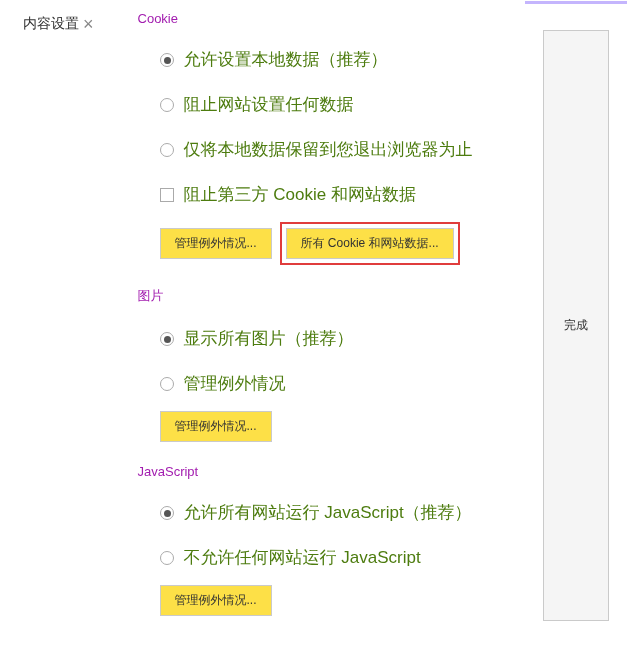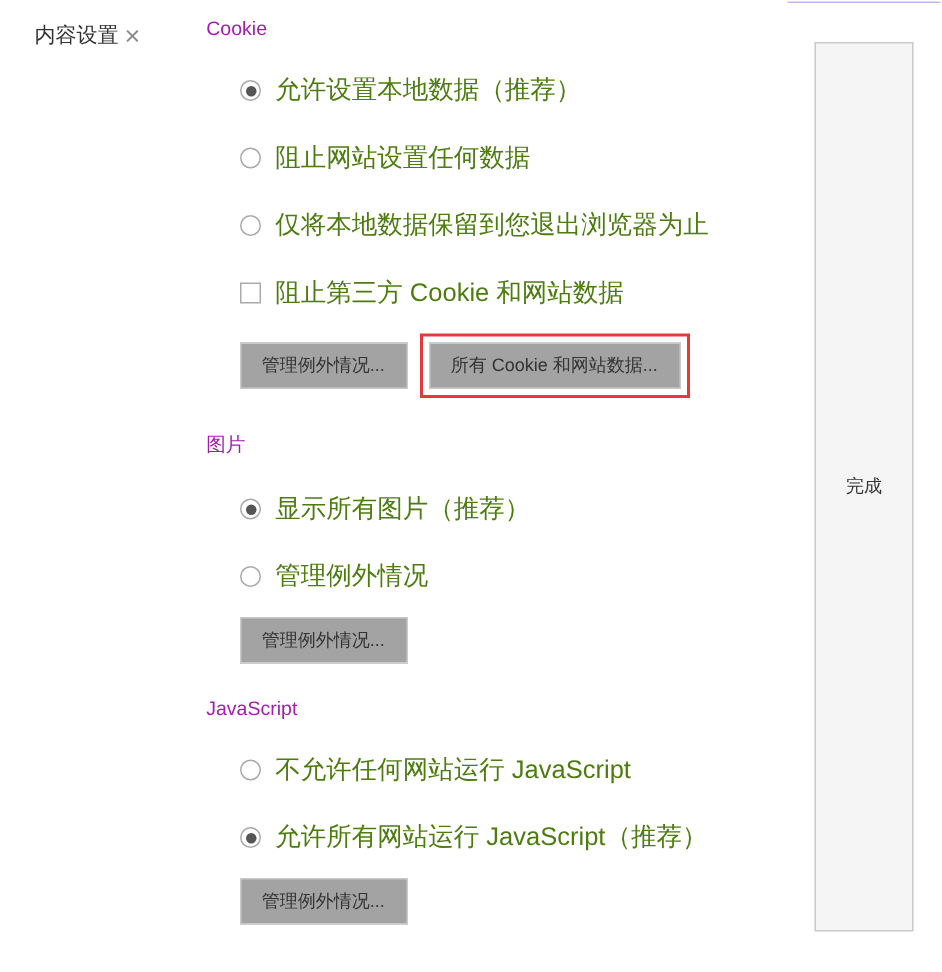--- a/index.html
+++ b/index.html
@@ -85,38 +85,38 @@
     cursor: pointer;
   }
   .button-row {
     padding-left: 22px;
     margin-top: 4px;
     display: flex;
     gap: 8px;
     align-items: center;
   }
   .btn {
-    background: #a3a3a3;
+    background: #fde047;
     border: 1px solid #cacaca;
     color: #333;
     font-size: 12px;
     padding: 6px 14px;
     cursor: pointer;
     font-family: inherit;
   }
   .highlight-box {
     border: 2px solid #e03c3c;
     padding: 4px;
     display: inline-block;
   }
   .highlight-box .btn {
     margin: 0;
   }
   .dialog-footer {
-    border-top: 1px solid #c4b5fd;
+    border-top: 3px solid #c4b5fd;
     padding: 26px 18px;
     display: flex;
     justify-content: flex-end;
     background: #fff;
   }
   .footer-btn {
     background: #f5f5f5;
     border: 1px solid #cacaca;
     color: #333;
     font-size: 12px;
@@ -204,26 +204,26 @@
 
       <div class="button-row">
         <button class="btn">管理例外情况...</button>
       </div>
     </div>
 
     <div class="section">
       <div class="section-title">JavaScript</div>
 
       <div class="option">
+        <input type="radio" name="js" checked="" style="">
+        <label>允许所有网站运行 JavaScript（推荐）</label>
+      </div>
+      <div class="option">
         <input type="radio" name="js" style="">
         <label>不允许任何网站运行 JavaScript</label>
-      </div>
-      <div class="option">
-        <input type="radio" name="js" checked="" style="">
-        <label>允许所有网站运行 JavaScript（推荐）</label>
       </div>
 
       <div class="button-row">
         <button class="btn">管理例外情况...</button>
       </div>
     </div>
 
   </div>
 
   <div class="dialog-footer">

